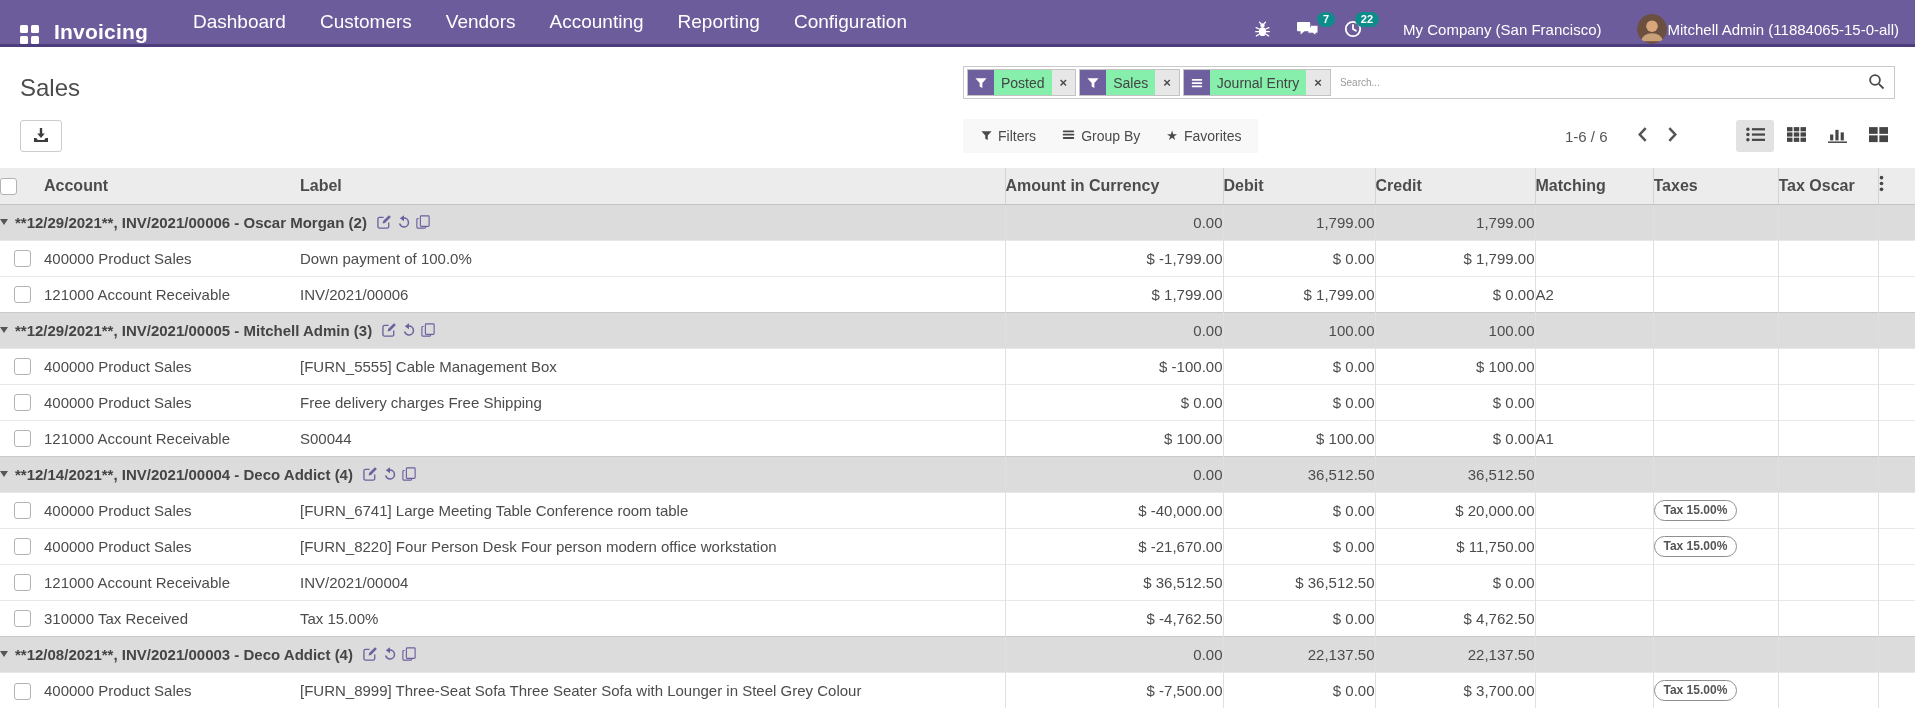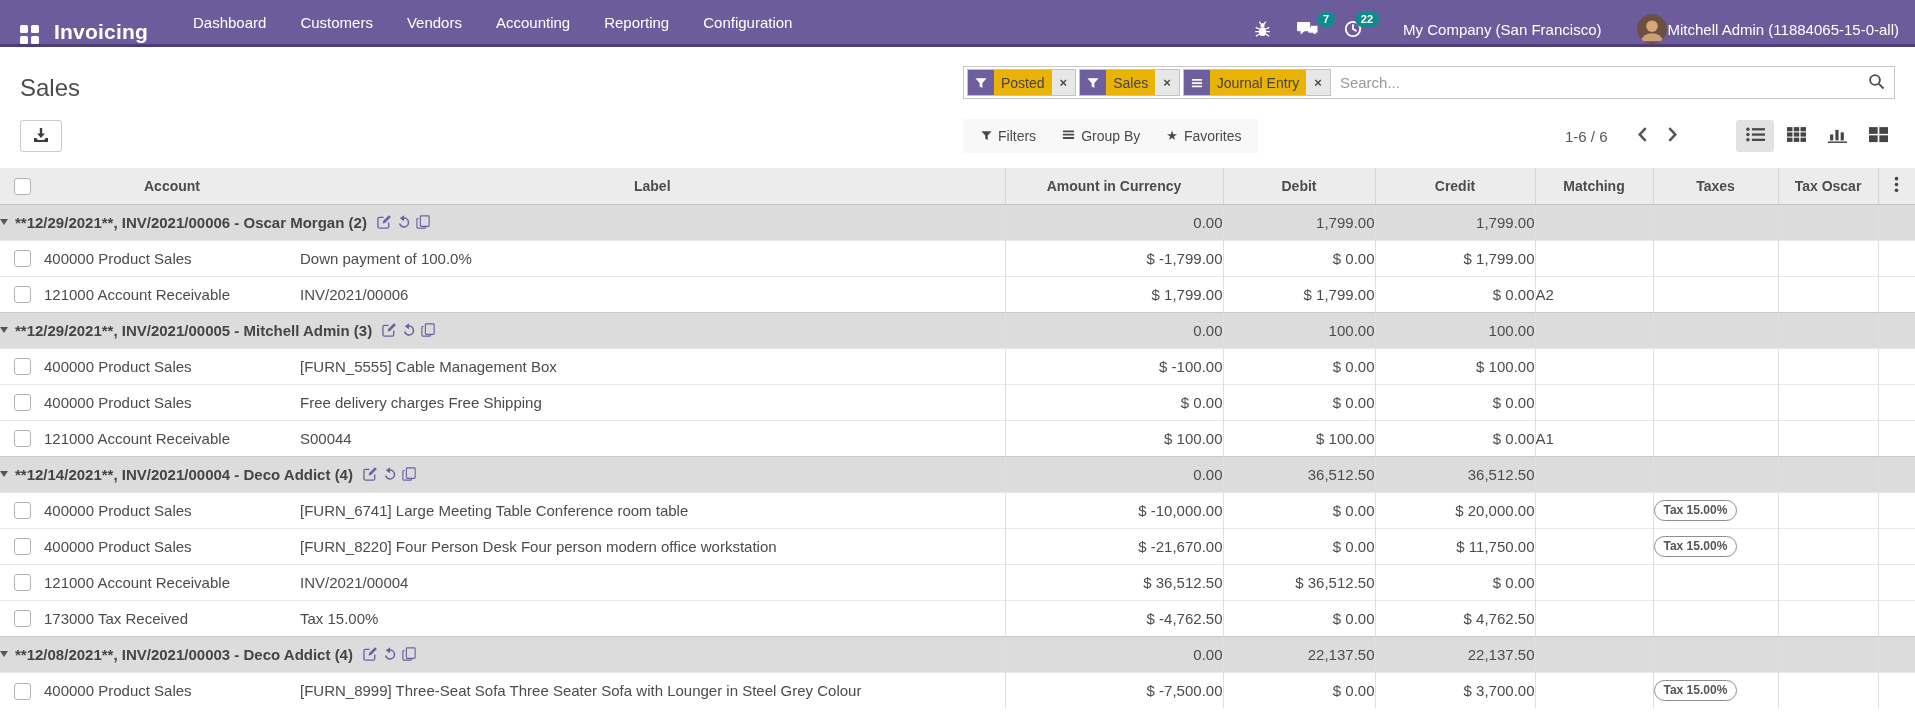--- a/index.html
+++ b/index.html
@@ -10,42 +10,42 @@
   
   .navbar{
     position:absolute;top:0;left:0;right:0;height:44px;
     background:var(--navbar-bg,#6d5c9b);border-bottom:3px solid var(--navbar-border,#4e3d7c);
     display:flex;align-items:flex-end;color:#fff;
   }
   .apps-grid{margin-left:20px;display:grid;grid-template-columns:8px 8px;grid-gap:3px;cursor:pointer;}
   .apps-grid span{width:8px;height:8px;background:#fff;border-radius:1.5px;display:block;}
   .brand{font-size:21px;font-weight:600;margin:0 28px 0 15px;letter-spacing:.2px;}
   .nav-menu{display:flex;height:44px;}
-  .nav-item{display:flex;align-items:center;padding:0 17px;font-size:15px;cursor:pointer;}
+  .nav-item{display:flex;align-items:center;padding:0 17px;font-size:19px;cursor:pointer;}
   .nav-right{margin-left:auto;display:flex;align-items:center;padding-right:16px;}
   .systray-icon{position:relative;padding:0 13px;display:flex;align-items:center;cursor:pointer;}
   .badge{
     position:absolute;top:-8px;right:-4px;background:var(--badge-bg,#0e8c8c);color:#fff;
     font-size:11px;font-weight:700;border-radius:9px;padding:2px 6px;line-height:1;
   }
   .company-name{font-size:15px;margin:0 36px 0 28px;cursor:pointer;}
   .avatar{width:30px;height:30px;border-radius:50%;overflow:hidden;flex:none;}
   .user-name{font-size:15px;cursor:pointer;}
 
   
   .page-title{position:absolute;left:20px;top:58px;font-size:24px;font-weight:400;color:#4c4c4c;}
   .searchview{
     position:absolute;left:963px;top:66px;width:932px;height:33px;box-sizing:border-box;
     border:1px solid #c9c9c9;background:#fff;display:flex;align-items:stretch;
   }
   .facet{display:flex;align-items:stretch;margin:2px 0 2px 3px;border:1px solid #c3c3c3;flex:none;}
   .facet-icon{width:26px;display:flex;align-items:center;justify-content:center;background:var(--accent,#6e5f9e);}
-  .facet-label{background:#eab308;padding:0 7px;display:flex;align-items:center;font-size:14px;color:#444;}
+  .facet-label{background:#86efac;padding:0 7px;display:flex;align-items:center;font-size:14px;color:#444;}
   .facet-x{background:#e7e7e7;padding:0 8px;display:flex;align-items:center;font-size:13px;font-weight:700;color:#4a4a4a;cursor:pointer;}
-  .search-input{flex:1;border:none;outline:none;font-size:15px;color:#555;padding:0 9px;font-family:inherit;min-width:50px;background:transparent;}
+  .search-input{flex:1;border:none;outline:none;font-size:10px;color:#555;padding:0 9px;font-family:inherit;min-width:50px;background:transparent;}
   .search-input::placeholder{color:#9a9a9a;}
   .search-btn{width:36px;border:none;background:none;display:flex;align-items:center;justify-content:center;cursor:pointer;}
 
   .export-btn{
     position:absolute;left:20px;top:120px;width:42px;height:32px;border:1px solid #ccc;border-radius:3px;
     background:#fff;display:flex;align-items:center;justify-content:center;cursor:pointer;
   }
   .search-menus{
     position:absolute;left:963px;top:119px;width:295px;height:34px;box-sizing:border-box;
     background:#f8f8f8;display:flex;align-items:center;padding:0 18px;
@@ -57,21 +57,21 @@
   .pager-value{font-size:15px;color:#555;margin-right:20px;}
   .pager-btn{width:30px;height:30px;border:none;background:none;display:flex;align-items:center;justify-content:center;cursor:pointer;}
   .switcher{position:absolute;top:120px;right:18px;height:32px;display:flex;gap:3px;}
   .switch-btn{width:38px;height:32px;border:none;background:none;border-radius:3px;display:flex;align-items:center;justify-content:center;cursor:pointer;}
   .switch-btn.active{background:#e2e2e2;}
 
   
   .listview{position:absolute;top:168px;left:0;right:0;bottom:0;overflow:hidden;}
   table.o-list{border-collapse:collapse;table-layout:fixed;width:1915px;font-size:15px;color:#4c4c4c;}
   .o-list th,.o-list td{height:36px;padding:0;vertical-align:middle;white-space:nowrap;overflow:hidden;box-sizing:border-box;}
-  .o-list thead th{background:#ececec;border-bottom:1px solid #c4c4c4;font-weight:700;font-size:14px;text-align:center;cursor:pointer;}
+  .o-list thead th{background:#ececec;border-bottom:1px solid #c4c4c4;font-weight:700;font-size:16px;text-align:left;cursor:pointer;}
   .num{text-align:right;padding-right:8px;}
   .bl{border-left:1px solid #e0e0e0;}
   .o-list thead .bl{border-left-color:#d4d4d4;}
   .o-list tbody td{border-top:1px solid #e8e8e8;}
   tr.group-row td{background:#dcdcdc;border-top:1px solid #c9c9c9;font-weight:400;}
   .cb{text-align:center;}
   .checkbox{display:inline-block;width:15px;height:15px;border:1px solid #b3b3b3;border-radius:3px;background:#fff;vertical-align:middle;cursor:pointer;}
   .cell-account{padding-left:10px;}
   .cell-label{padding-left:5px;}
   .cell-matching{padding-left:10px;}
@@ -439,21 +439,21 @@
           <td class="num bl">36,512.50</td>
           <td class="bl"></td>
           <td class="bl"></td>
           <td class="bl"></td>
           <td class="bl"></td>
         </tr>
         <tr>
           <td class="cb"><span class="checkbox"></span></td>
           <td class="cell-account">400000 Product Sales</td>
           <td class="cell-label">[FURN_6741] Large Meeting Table Conference room table</td>
-          <td class="num bl">$ -10,000.00</td>
+          <td class="num bl">$ -40,000.00</td>
           <td class="num bl">$ 0.00</td>
           <td class="num bl">$ 20,000.00</td>
           <td class="cell-matching bl"></td>
           <td class="cell-taxes bl"><span class="tax-pill">Tax 15.00%</span></td>
           <td class="cell-taxgrids bl"></td>
           <td class="bl"></td>
         </tr>
         <tr>
           <td class="cb"><span class="checkbox"></span></td>
           <td class="cell-account">400000 Product Sales</td>
@@ -473,21 +473,21 @@
           <td class="num bl">$ 36,512.50</td>
           <td class="num bl">$ 36,512.50</td>
           <td class="num bl">$ 0.00</td>
           <td class="cell-matching bl"></td>
           <td class="cell-taxes bl"></td>
           <td class="cell-taxgrids bl"></td>
           <td class="bl"></td>
         </tr>
         <tr>
           <td class="cb"><span class="checkbox"></span></td>
-          <td class="cell-account">173000 Tax Received</td>
+          <td class="cell-account">310000 Tax Received</td>
           <td class="cell-label">Tax 15.00%</td>
           <td class="num bl">$ -4,762.50</td>
           <td class="num bl">$ 0.00</td>
           <td class="num bl">$ 4,762.50</td>
           <td class="cell-matching bl"></td>
           <td class="cell-taxes bl"></td>
           <td class="cell-taxgrids bl"></td>
           <td class="bl"></td>
         </tr>
         <tr class="group-row">

